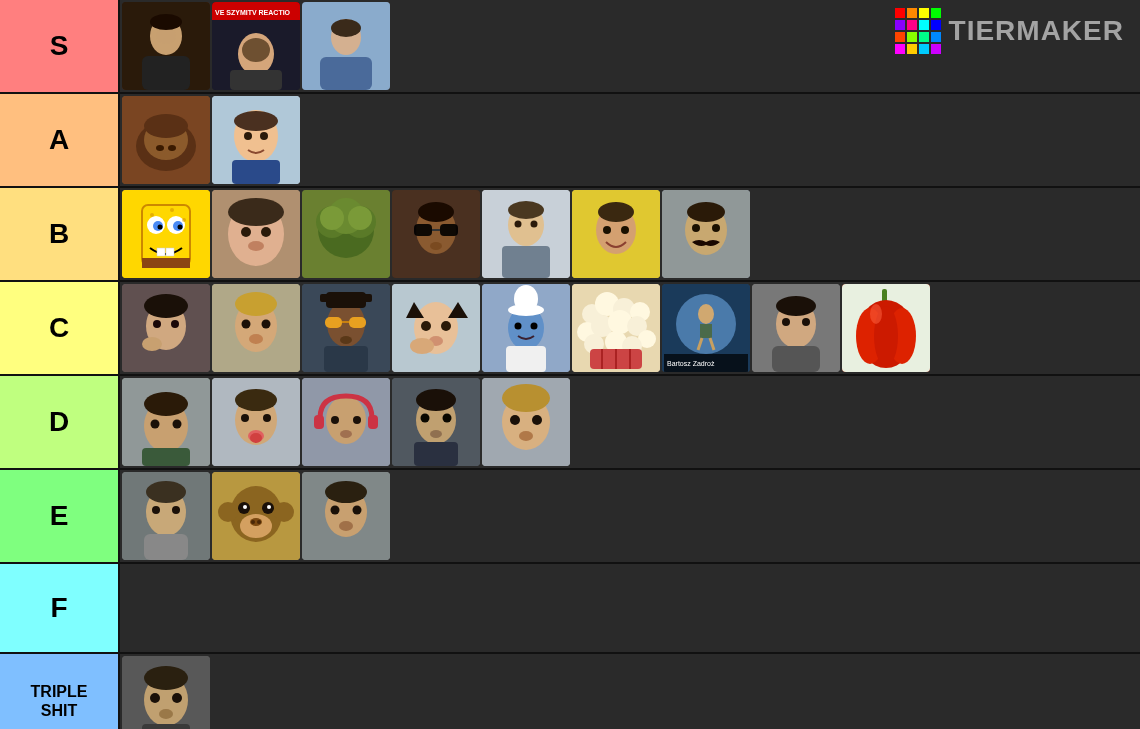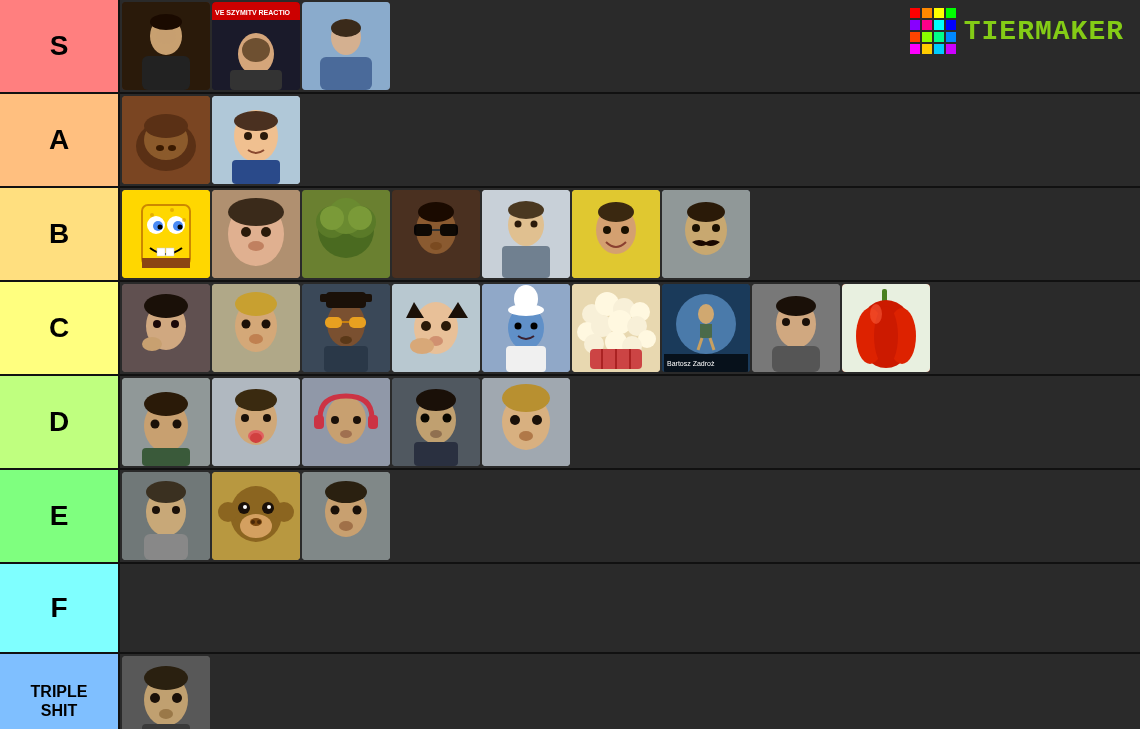--- a/index.html
+++ b/index.html
@@ -86,22 +86,22 @@
     }
 
     .tm-cell {
       width: 10px;
       height: 10px;
     }
 
     .tm-title {
       font-size: 28px;
       font-weight: 900;
-      color: #84cc16;
-      font-family: Liberation Mono, monospace;
+      color: #a3a3a3;
+      font-family: Liberation Sans, sans-serif;
       letter-spacing: 1px;
       text-transform: uppercase;
     }
 
     
     .photo {
       width: 88px;
       height: 88px;
       display: flex;
       align-items: center;

